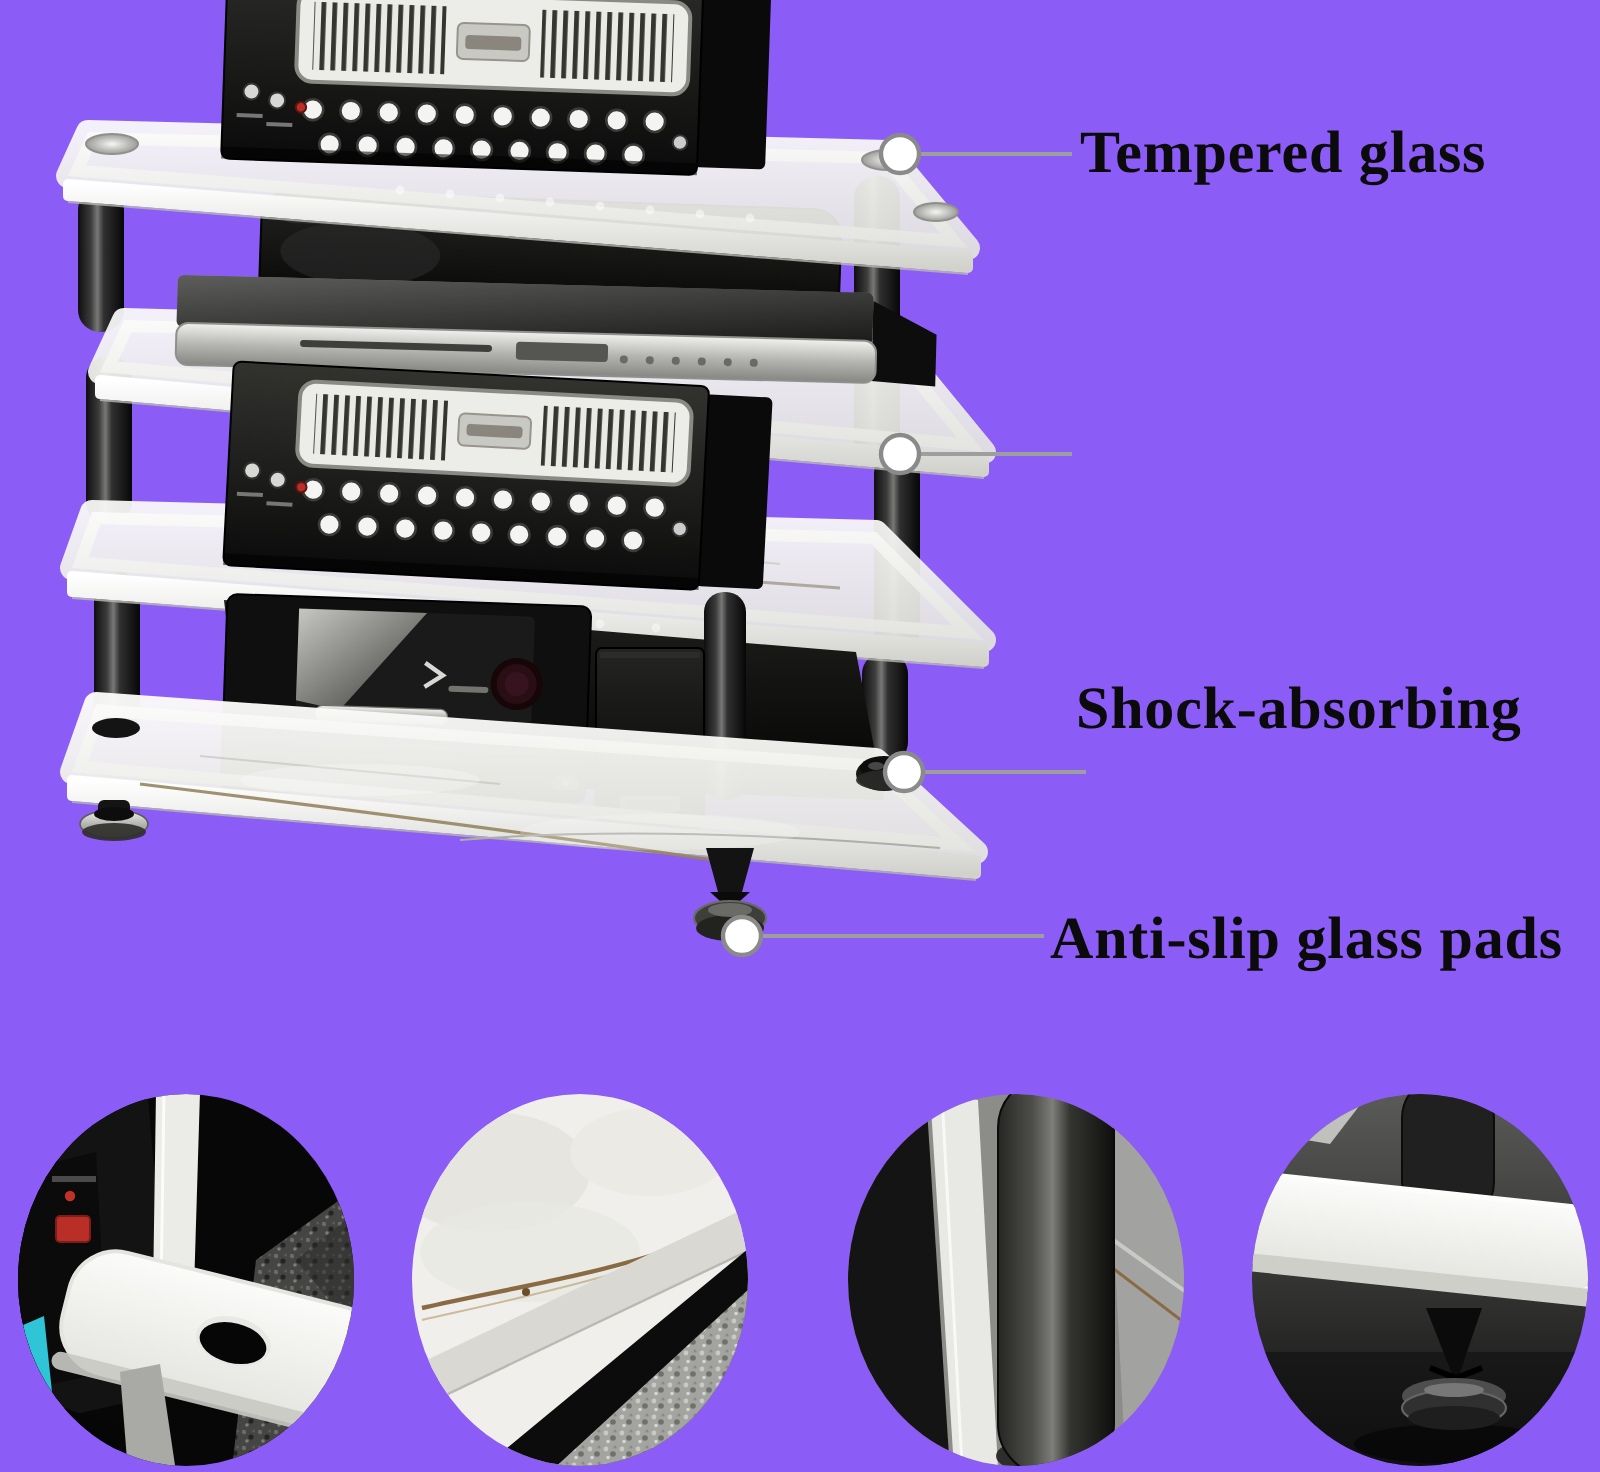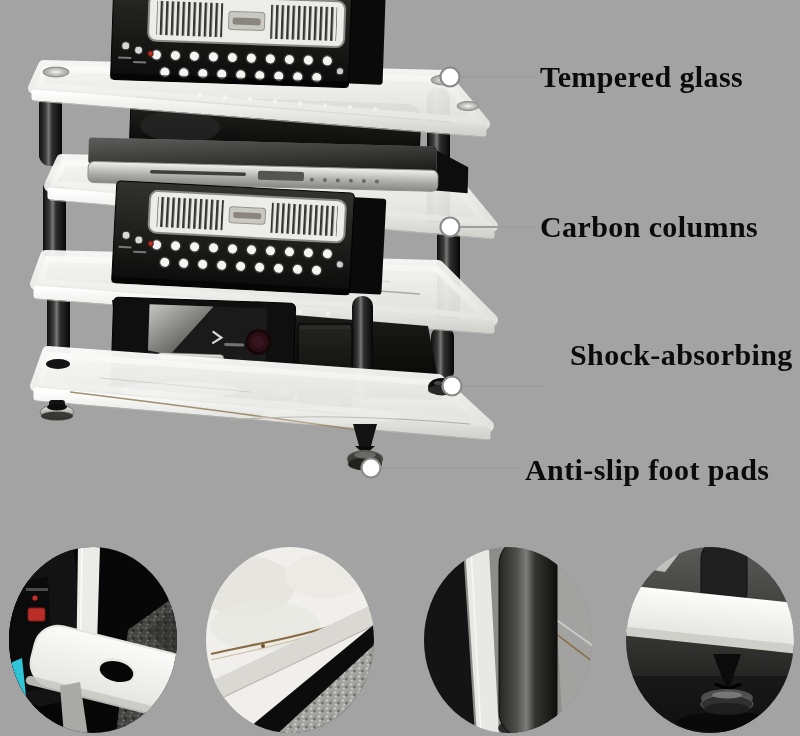--- a/index.html
+++ b/index.html
@@ -1,27 +1,27 @@
 <!DOCTYPE html>
 <html><head>
 <meta charset="utf-8">
 <style>
   html,body{margin:0;padding:0;background:#fff;}
   .canvas{
-    position:relative;width:800px;height:736px;background:#a3a3a3;
+    position:relative;width:800px;height:736px;background:#8b5cf6;
     overflow:hidden;font-family:"Liberation Serif",serif;
   }
   .scene{position:absolute;left:0;top:0;}
   .callout-label{
     position:absolute;font-family:"Liberation Serif",serif;font-weight:700;
     font-size:30px;line-height:1;color:#0b0b0b;letter-spacing:.4px;white-space:nowrap;
   }
   #cl1{left:540px;top:62px;}
   #cl2{left:540px;top:212px;}
-  #cl3{left:538px;top:330px;line-height:50px;margin-left:32px;}
+  #cl3{left:538px;top:330px;line-height:50px;}
   #cl3 .l2{display:block;padding-left:8px;}
   #cl4{left:525px;top:455px;}
 </style>
 </head>
 <body>
 
 <div class="canvas">
 
 <svg class="scene" width="800" height="736" viewBox="0 0 800 736">
   <defs>
@@ -413,17 +413,16 @@
         <ellipse cx="102" cy="152" rx="26" ry="9" fill="#4e4e4e"></ellipse>
         <ellipse cx="102" cy="158" rx="26" ry="9" fill="#303030" stroke="#666" stroke-width="1"></ellipse>
         <ellipse cx="102" cy="163" rx="23" ry="6" fill="#1e1e1e"></ellipse>
         <ellipse cx="102" cy="149" rx="15" ry="3.5" fill="#777"></ellipse>
       </g>
     </g>
   </g>
 </svg>
 
 <div class="callout-label" id="cl1">Tempered glass</div>
-<div class="callout-label" id="cl2">Carbon columns</div>
 <div class="callout-label" id="cl3"><span class="l1">Shock-absorbing</span></div>
-<div class="callout-label" id="cl4">Anti-slip foot pads</div>
+<div class="callout-label" id="cl4">Anti-slip glass pads</div>
 
 </div>
 
 </body></html>

